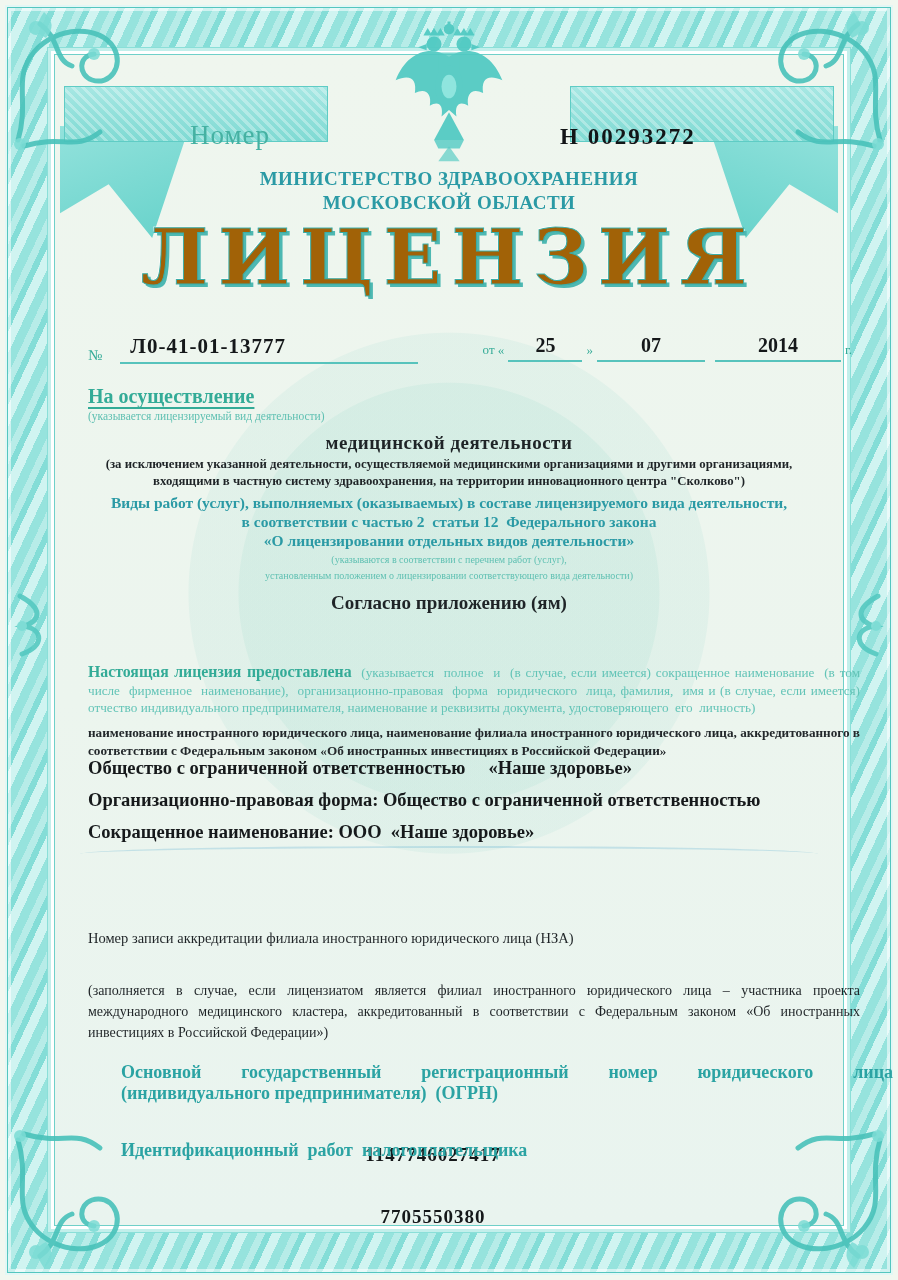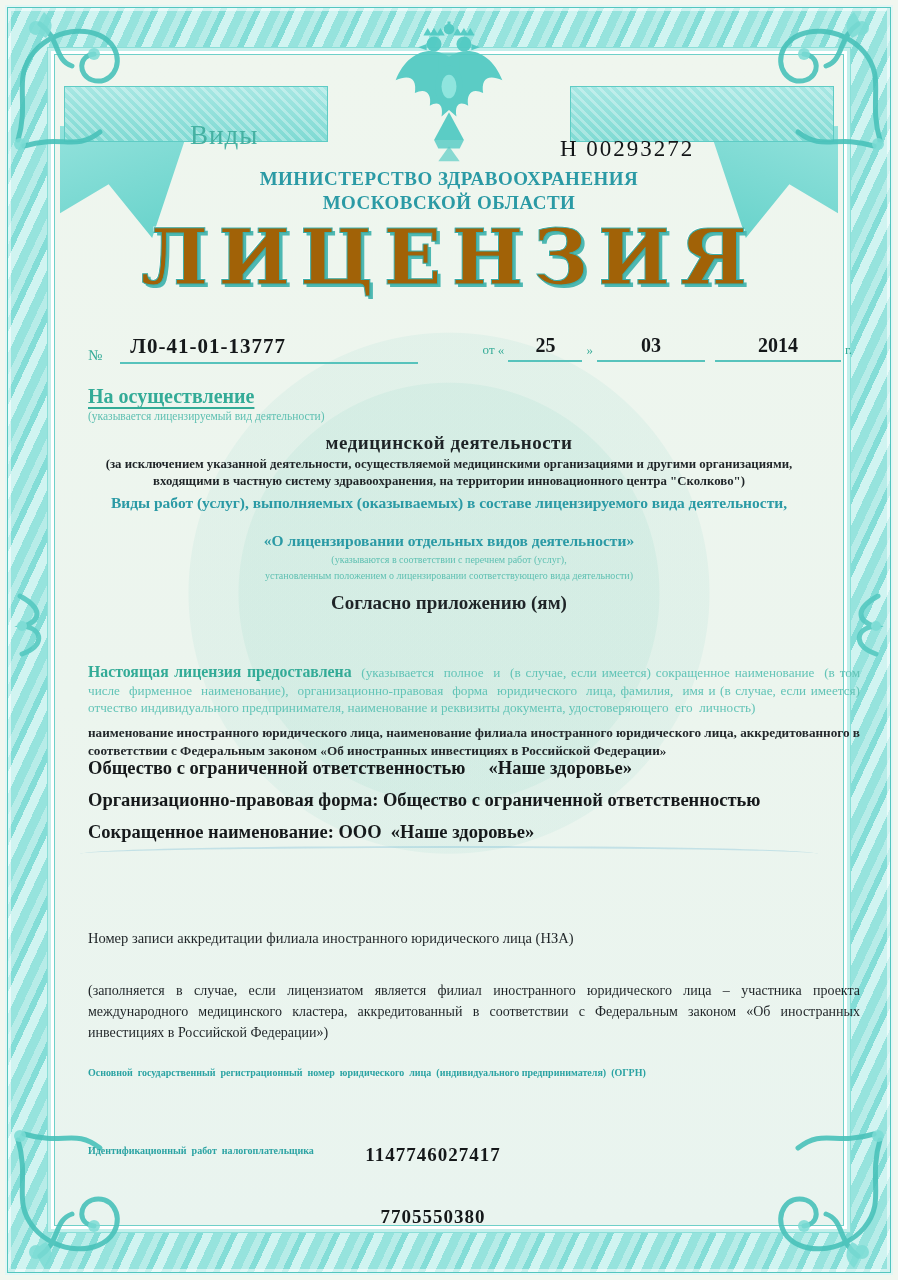--- a/index.html
+++ b/index.html
@@ -64,21 +64,21 @@
   .abs{position:absolute;z-index:4;}
   .t-green{color:#33ab97;}
   .t-teal{color:#2b9aa5;}
   .t-note{color:#5fc0b2;}
   .t-black{color:#1f2427;}
   .centered{left:76px;width:746px;text-align:center;}
   .justify{left:88px;width:772px;text-align:justify;}
   .prewrap{white-space:pre-wrap;}
 
   .series-label{left:190px;top:120px;font-size:27px;letter-spacing:1px;color:#45b1a2;}
-  .series-number{left:560px;top:124px;font-size:23px;font-weight:normal;letter-spacing:2px;color:#121517;margin-top:12px;}
+  .series-number{left:560px;top:124px;font-size:23px;font-weight:bold;letter-spacing:2px;color:#121517;}
   .ministry{top:167px;font-size:19px;line-height:24px;font-weight:bold;letter-spacing:.5px;}
   .big-title{
     top:212px;left:76px;width:746px;text-align:center;
     font-family:"DejaVu Serif", serif;font-weight:bold;
     font-size:76px;letter-spacing:10px;line-height:92px;
     color:#a16207;
     text-shadow: 3px 3px 0 #4db8b2, -1px -1px 0 #ffffff, 1px 1px 0 #ffffff;
     -webkit-text-stroke:1px #3aada6;
   }
   .num-row{top:334px;left:88px;font-size:15px;}
@@ -102,21 +102,21 @@
   .works-line{font-size:15.5px;font-weight:bold;line-height:19px;}
   .works-note{font-size:10px;line-height:16px;}
   .appendix{font-size:19px;font-weight:bold;}
   .grant-par{font-size:13.2px;line-height:17.5px;}
   .grant-par .lead{font-size:15.8px;font-weight:bold;color:#33ab97;}
   .grant-par .note{color:#63c4b7;}
   .foreign-note{font-size:13.2px;font-weight:600;line-height:17.5px;color:#23282b;}
   .val-line{left:88px;width:780px;font-size:18.5px;font-weight:bold;color:#16191b;}
   .nza{font-size:14.5px;}
   .fill-note{font-size:14px;line-height:21px;}
-  .reg-label{font-size:10px;font-weight:bold;line-height:21px;color:#2ba3a3;text-align:justify;}
+  .reg-label{font-size:18px;font-weight:bold;line-height:21px;color:#2ba3a3;text-align:justify;margin-left:33px;}
   .reg-value{left:88px;width:690px;text-align:center;font-size:19px;font-weight:bold;letter-spacing:1px;color:#15181a;margin-top:36px;}
 </style>
 </head>
 <body>
 
 <div class="page">
 
   <div class="frame-band"></div>
   <div class="frame-hole"></div>
 
@@ -202,48 +202,49 @@
       <ellipse cx="60" cy="62" rx="13" ry="20"></ellipse>
       <path d="M60,86 l-14,26 h28 z"></path>
       <path d="M46,112 h28 l-4,8 h-20 z" opacity=".85"></path>
       <path d="M60,118 l-10,14 h20 z" opacity=".7"></path>
     </g>
     <ellipse cx="60" cy="62" rx="7" ry="11" fill="#8fe5de"></ellipse>
   </svg>
 
   <div class="guilloche-line"></div>
 
-  <div class="abs series-label">Виды</div>
+  <div class="abs series-label">Номер</div>
   <div class="abs series-number">Н 00293272</div>
 
   <div class="abs centered ministry t-teal" style="top:167px">МИНИСТЕРСТВО ЗДРАВООХРАНЕНИЯ</div>
   <div class="abs centered ministry t-teal" style="top:191px">МОСКОВСКОЙ ОБЛАСТИ</div>
 
   <div class="abs big-title">ЛИЦЕНЗИЯ</div>
 
   <div class="abs num-row">
     <span class="num-label">№</span><span class="num-value">Л0-41-01-13777</span>
   </div>
 
   <div class="abs date-row">
     <span class="q">от «</span>
     <span class="seg day">25</span>
     <span class="q">»</span>
-    <span class="seg month">03</span>
+    <span class="seg month">07</span>
     <span class="seg year" style="margin-left:10px">2014</span>
     <span class="q">г.</span>
   </div>
 
   <div class="abs sect-head t-green" style="top:385px">На осуществление</div>
   <div class="abs head-note t-note" style="top:410px">(указывается лицензируемый вид деятельности)</div>
 
   <div class="abs centered activity-name t-black" style="top:432px">медицинской  деятельности</div>
   <div class="abs centered small-bold t-black" style="top:456px">(за исключением указанной деятельности, осуществляемой медицинскими организациями и другими организациями, входящими в частную систему здравоохранения, на территории инновационного центра "Сколково")</div>
 
   <div class="abs centered works-line t-teal prewrap" style="top:493px">Виды работ (услуг), выполняемых (оказываемых) в составе лицензируемого вида деятельности,</div>
+  <div class="abs centered works-line t-teal prewrap" style="top:512px">в соответствии с частью 2  статьи 12  Федерального закона</div>
   <div class="abs centered works-line t-teal prewrap" style="top:531px">«О лицензировании отдельных видов деятельности»</div>
   <div class="abs centered works-note t-note" style="top:552px">(указываются в соответствии с перечнем работ (услуг),</div>
   <div class="abs centered works-note t-note" style="top:568px">установленным положением о лицензировании соответствующего вида деятельности)</div>
 
   <div class="abs centered appendix t-black" style="top:592px">Согласно приложению (ям)</div>
 
   <div class="abs justify grant-par" style="top:663px">
     <span class="lead">Настоящая  лицензия  предоставлена</span><span class="note prewrap">  (указывается  полное  и  (в случае, если имеется) сокращенное наименование  (в том числе  фирменное  наименование),  организационно-правовая  форма  юридического  лица, фамилия,  имя и (в случае, если имеется)  отчество индивидуального предпринимателя, наименование и реквизиты документа, удостоверяющего  его  личность)</span>
   </div>
 

